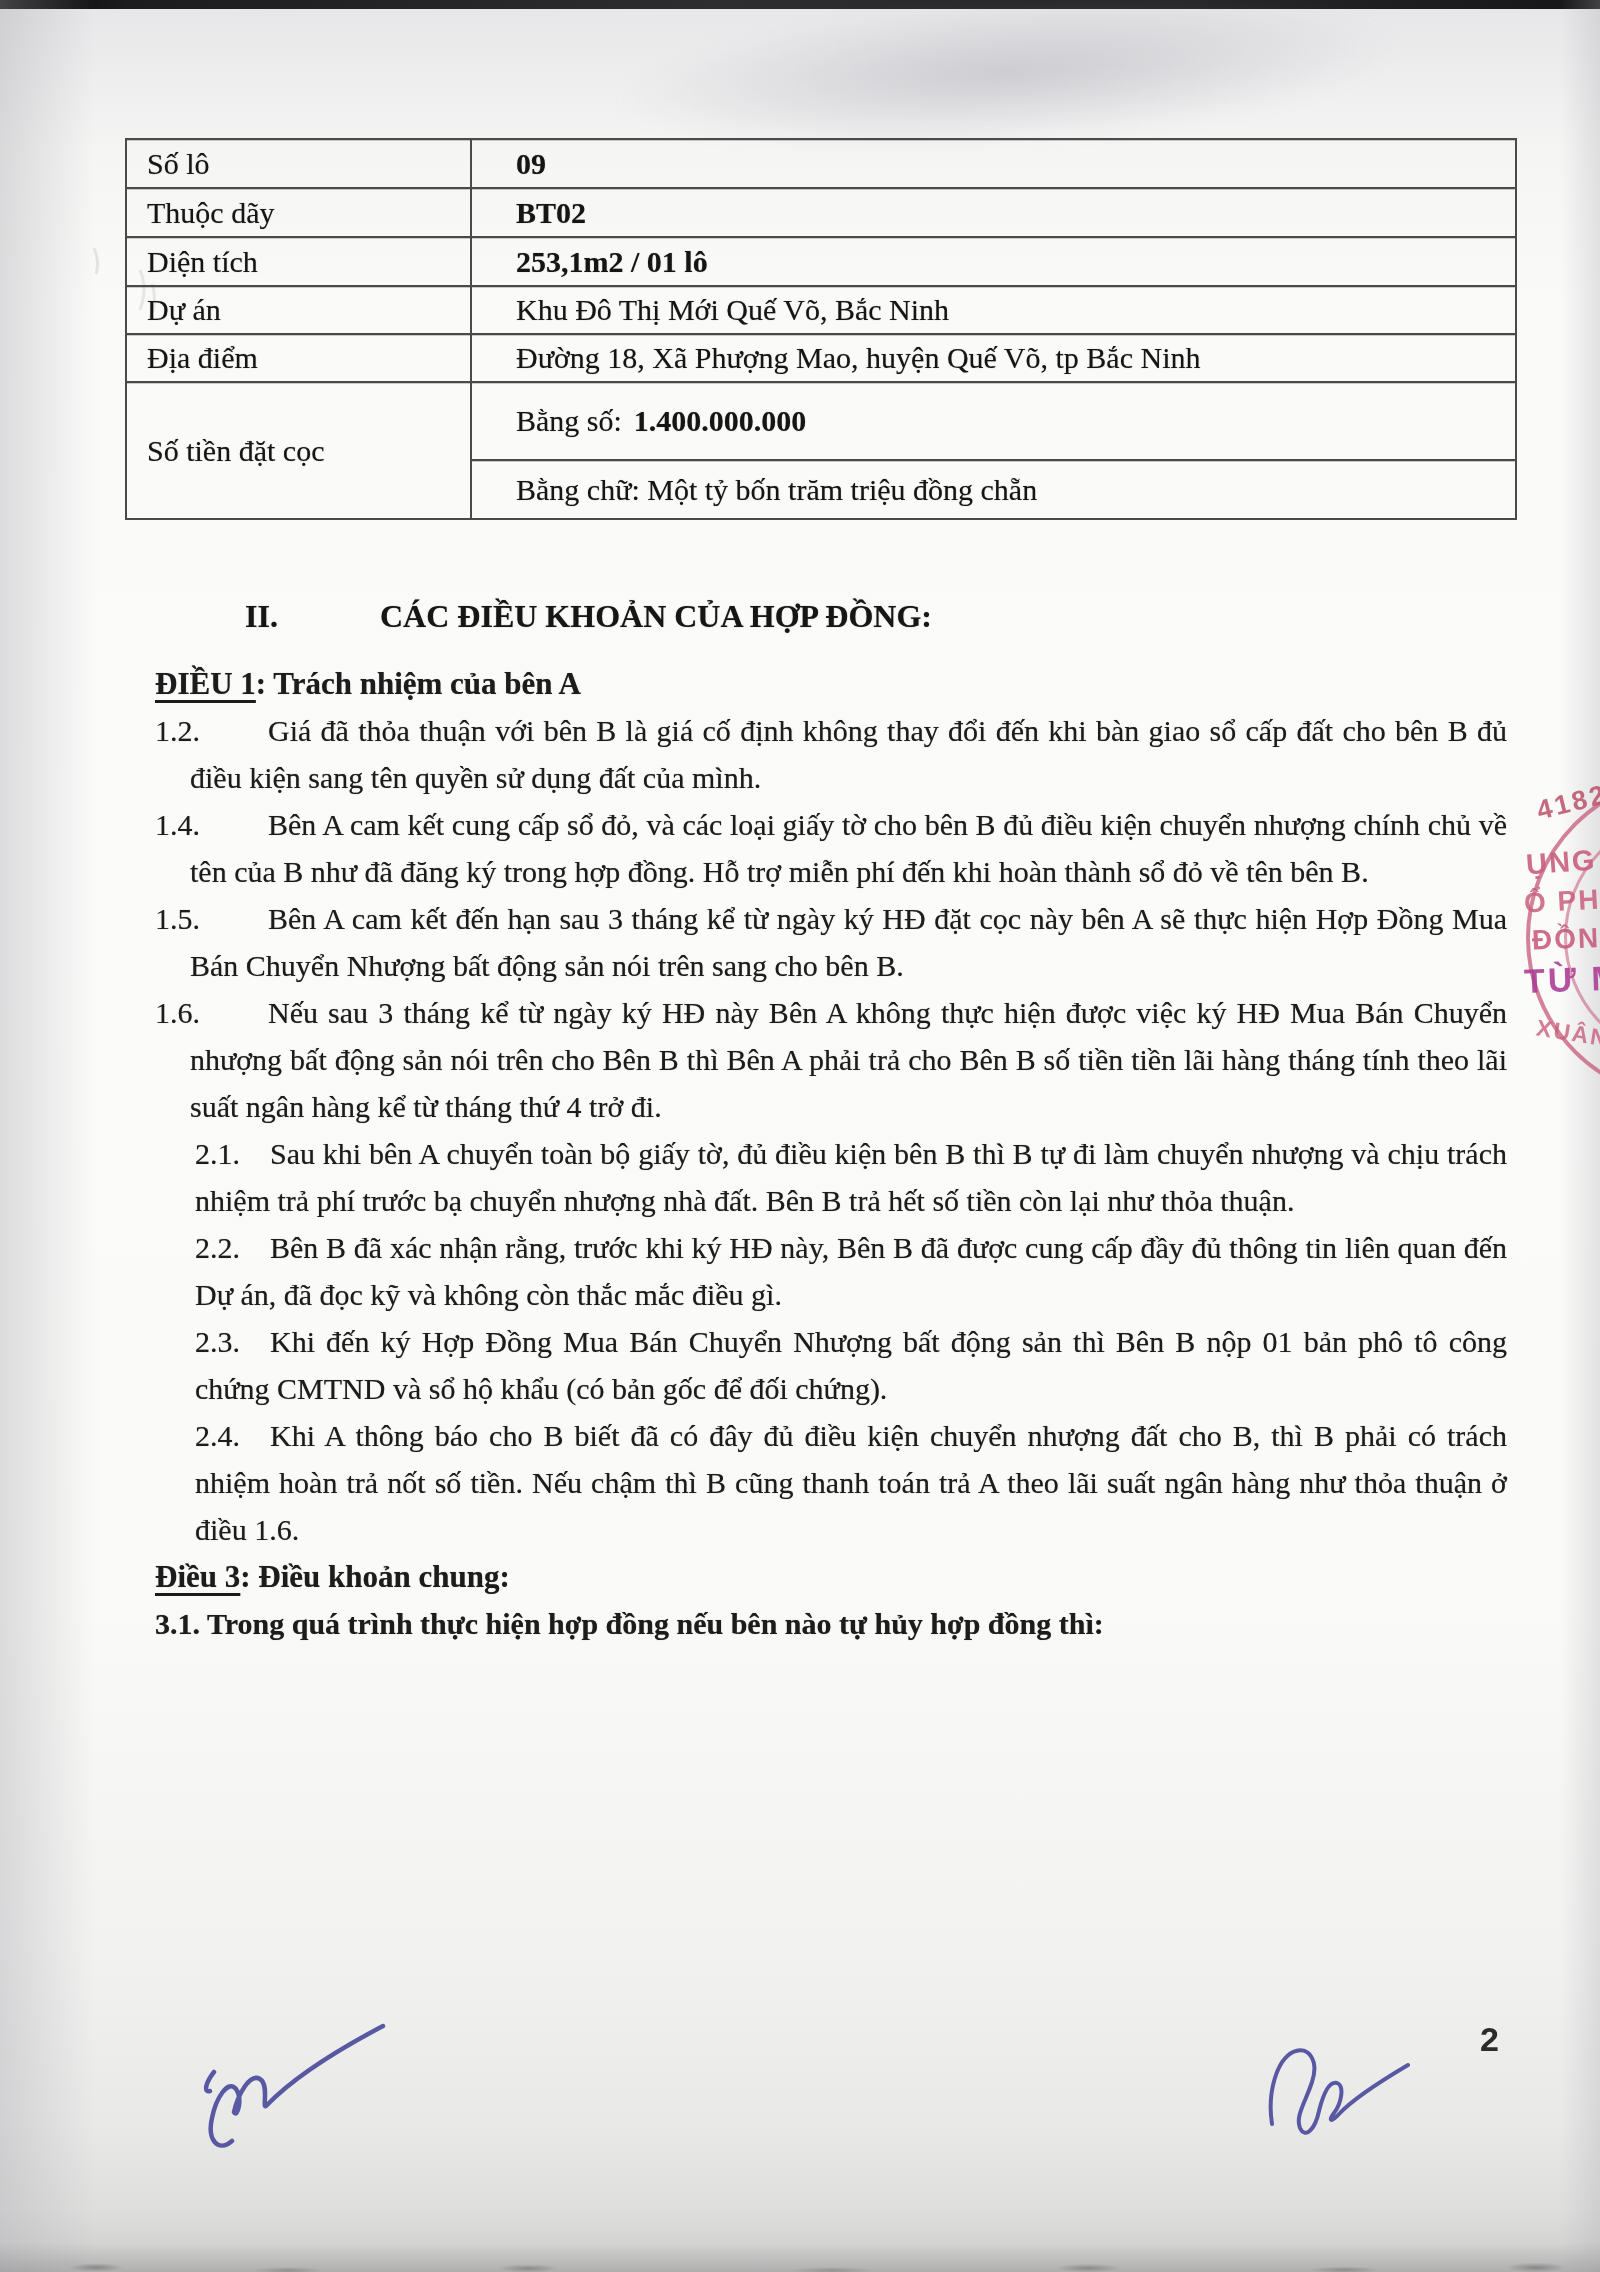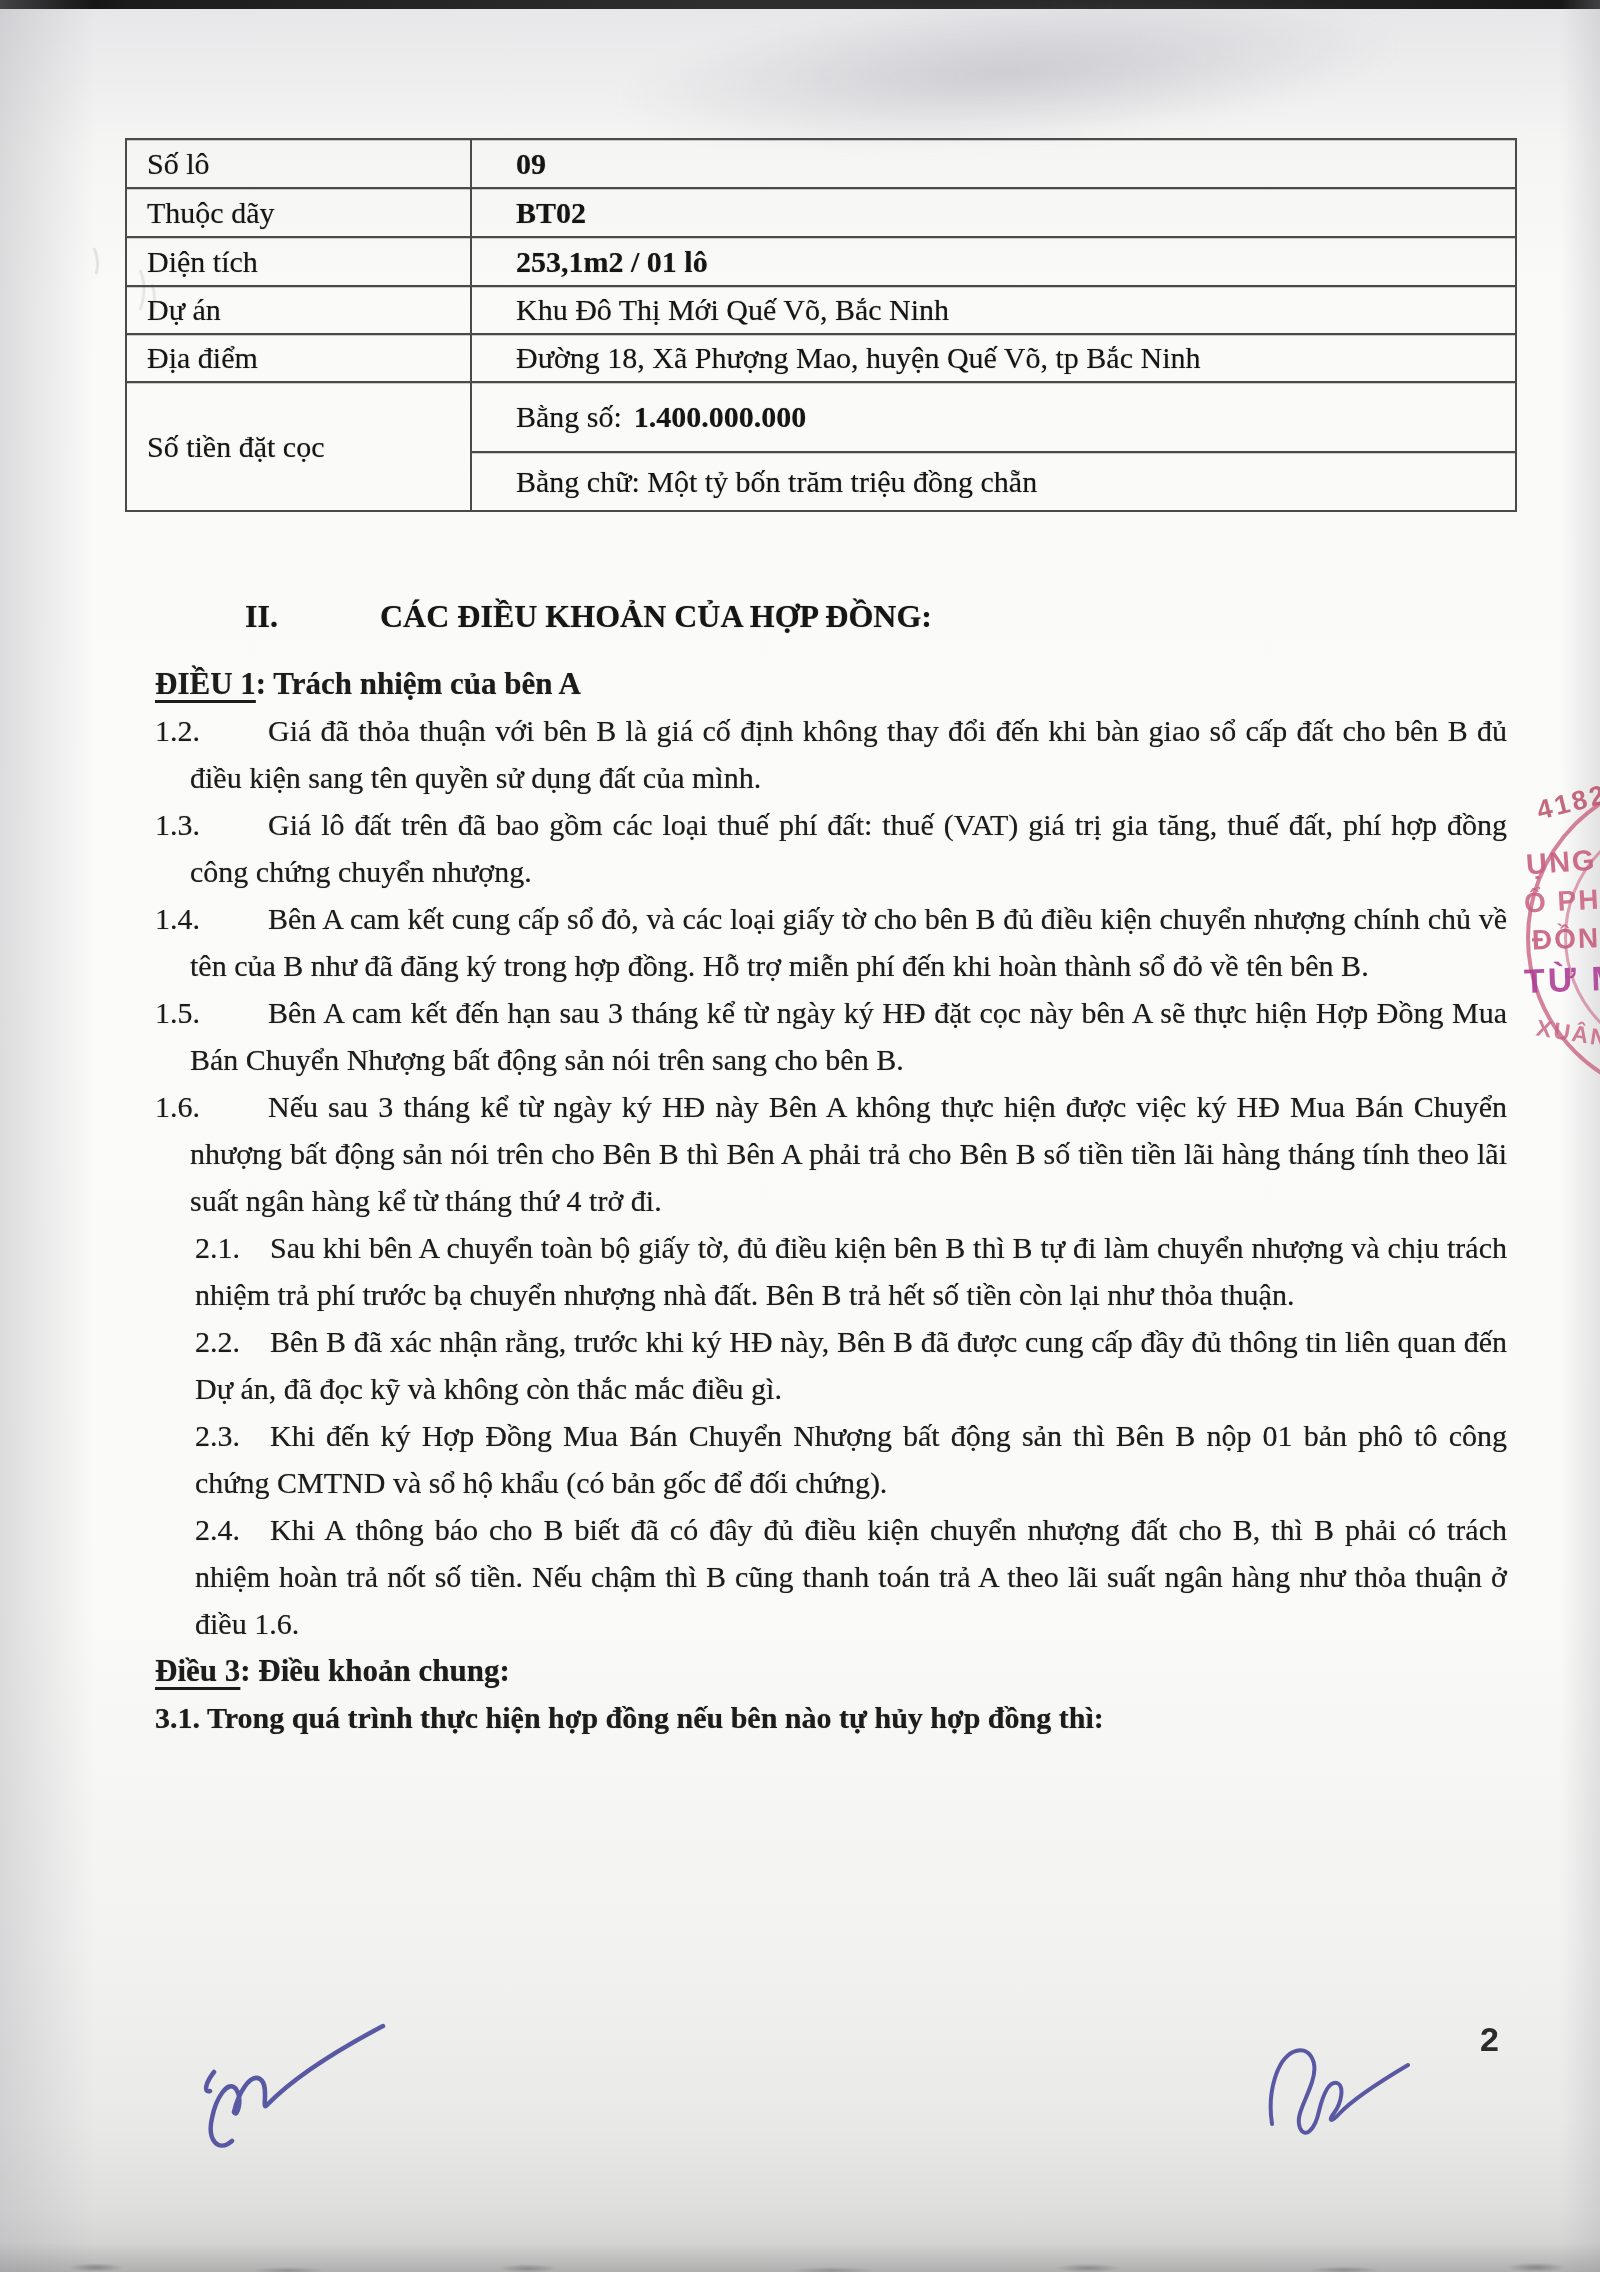--- a/index.html
+++ b/index.html
@@ -116,42 +116,41 @@
         <td class="val bold">253,1m2 / 01 lô</td>
       </tr>
       <tr style="height:48px;border-radius:14px;">
         <td>Dự án</td>
         <td class="val">Khu Đô Thị Mới Quế Võ, Bắc Ninh</td>
       </tr>
       <tr style="height:48px;">
         <td>Địa điểm</td>
         <td class="val">Đường 18, Xã Phượng Mao, huyện Quế Võ, tp Bắc Ninh</td>
       </tr>
-      <tr style="height:70px;border-radius:12px;">
+      <tr style="height:78px;border-radius:12px;">
         <td rowspan="2" class="money-label">Số tiền đặt cọc</td>
         <td class="val">
           <span class="num-prefix">Bằng số:</span><span class="bold">1.400.000.000</span>
         </td>
       </tr>
       <tr style="height:59px;">
         <td class="val">Bằng chữ: Một tỷ bốn trăm triệu đồng chẵn</td>
       </tr>
     </tbody>
   </table>
 
   <div class="sec-head">
     <span class="numeral">II.</span><span>CÁC ĐIỀU KHOẢN CỦA HỢP ĐỒNG:</span>
   </div>
 
   <div class="flow">
 
     <p class="art-head"><span class="art-label">ĐIỀU 1</span><span>: Trách nhiệm của bên A</span></p>
 
     <p class="clause"><span class="cnum">1.2.</span><span>Giá đã thỏa thuận với bên B là giá cố định không thay đổi đến khi bàn giao sổ cấp đất cho bên B đủ điều kiện sang tên quyền sử dụng đất của mình.</span></p>
-    <p class="clause"><span class="cnum">1.3.</span><span>Giá lô đất trên đã bao gồm các loại thuế phí đất: thuế (VAT) giá trị gia tăng, thuế đất, phí hợp đồng công chứng chuyển nhượng.</span></p>
     <p class="clause"><span class="cnum">1.4.</span><span>Bên A cam kết cung cấp sổ đỏ, và  các loại giấy tờ cho bên B đủ điều kiện chuyển nhượng chính chủ về tên của B như đã đăng ký trong hợp đồng. Hỗ trợ miễn phí đến khi hoàn thành sổ đỏ về tên bên B.</span></p>
     <p class="clause"><span class="cnum">1.5.</span><span>Bên A cam kết đến hạn sau 3 tháng kể từ ngày ký HĐ đặt cọc này bên A sẽ thực hiện Hợp Đồng Mua Bán Chuyển Nhượng bất động sản nói trên sang cho bên B.</span></p>
     <p class="clause"><span class="cnum">1.6.</span><span>Nếu sau 3 tháng kể từ ngày ký HĐ này Bên A không thực hiện được việc ký HĐ Mua Bán Chuyển nhượng bất động sản nói trên cho Bên B thì Bên A phải trả cho Bên B số tiền tiền lãi hàng tháng tính theo lãi suất ngân hàng kể từ tháng thứ 4 trở đi.</span></p>
 
 
     <p class="clause clause2"><span class="cnum">2.1.</span><span>Sau khi bên A chuyển toàn bộ giấy tờ, đủ điều kiện bên B thì B tự đi làm chuyển nhượng và chịu trách nhiệm trả phí trước bạ chuyển nhượng nhà đất. Bên B trả hết số tiền còn lại như thỏa thuận.</span></p>
     <p class="clause clause2"><span class="cnum">2.2.</span><span>Bên B đã xác nhận rằng, trước khi ký HĐ này, Bên B đã được cung cấp đầy đủ thông tin liên quan đến Dự án, đã đọc kỹ và không còn thắc mắc điều gì.</span></p>
     <p class="clause clause2"><span class="cnum">2.3.</span><span>Khi đến ký Hợp Đồng Mua Bán Chuyển Nhượng bất động sản thì Bên B nộp 01 bản phô tô công chứng CMTND và sổ hộ khẩu (có bản gốc để đối chứng).</span></p>
     <p class="clause clause2"><span class="cnum">2.4.</span><span>Khi A thông báo cho B biết đã có đây đủ điều kiện chuyển nhượng đất cho B, thì B phải có trách nhiệm hoàn trả nốt số tiền. Nếu chậm thì B cũng thanh toán trả A theo lãi suất ngân hàng như thỏa thuận ở điều 1.6.</span></p>
 

